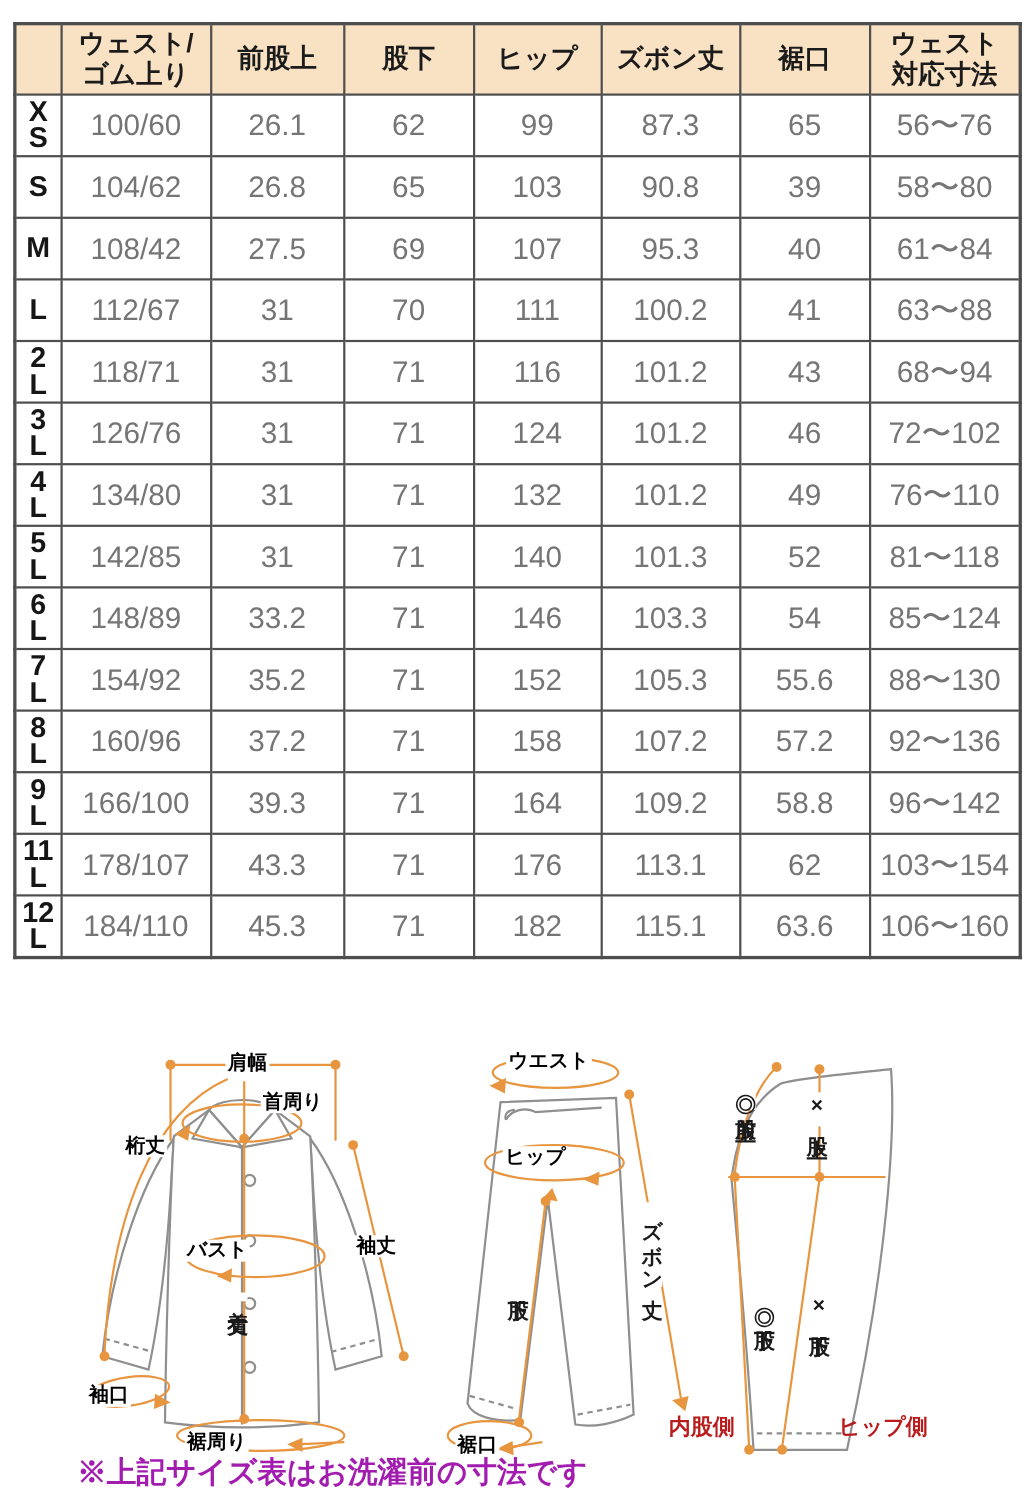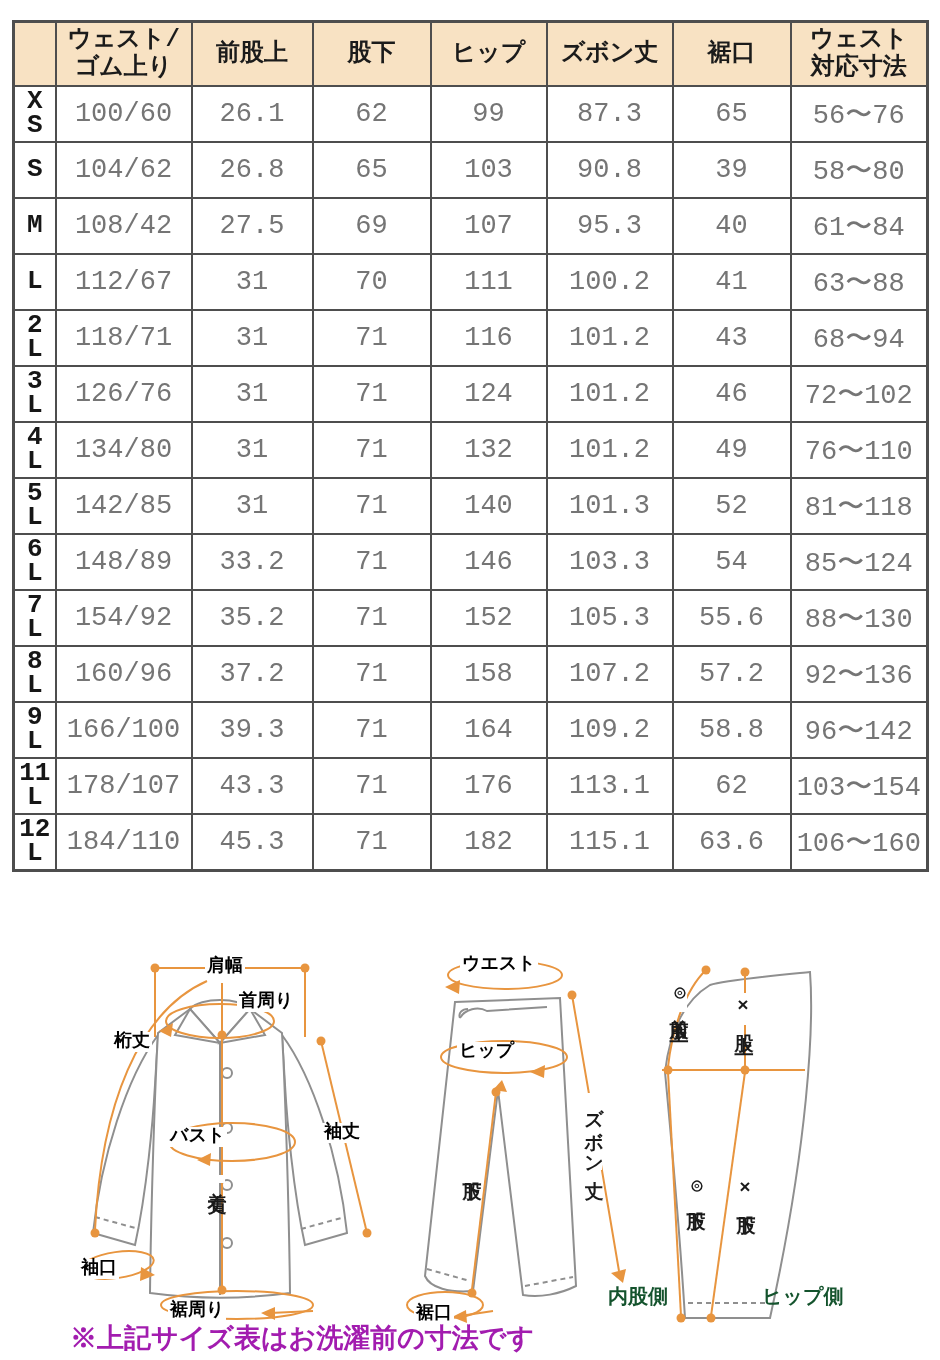--- a/index.html
+++ b/index.html
@@ -1,17 +1,17 @@
 <!DOCTYPE html>
 <html><head>
 <meta charset="utf-8">
 <style>
   html,body { margin:0; padding:0; background:#ffffff; }
   body { width:940px; height:1360px; font-family:"Liberation Sans", sans-serif; }
-  .page { position:relative; width:940px; height:1360px; overflow:hidden; background:#fff;font-family:Liberation Mono, monospace; }
+  .page { position:relative; width:940px; height:1360px; overflow:hidden; background:#fff; }
 
   
   table.size-table {
     position:absolute; left:12px; top:20px; width:914px;
     border-collapse:collapse; table-layout:fixed;
     border:3px solid #4e4e4e;
   }
   .size-table th, .size-table td {
     border:2px solid #4e4e4e; text-align:center; vertical-align:middle; padding:0;
   }
@@ -35,21 +35,21 @@
   .hlabel {
     position:absolute; font-size:18px; font-weight:bold; color:#000000;
     background:#fff; padding:0 2px; line-height:1.1; white-space:nowrap;
   }
   .vlabel {
     position:absolute; font-size:19px; font-weight:bold; color:#1a1a1a;
     writing-mode:vertical-rl; text-orientation:upright; letter-spacing:2px;
     background:#fff; line-height:1; padding:2px 0;
   }
   .glabel {
-    position:absolute; font-size:20px; font-weight:bold; color:#14532d;
+    position:absolute; font-size:20px; font-weight:bold; color:#b91c1c;
     white-space:nowrap; line-height:1.1;
   }
 
   .note {
     position:absolute; left:70px; top:1320px;
     font-size:27px; font-weight:bold; color:#a21caf; white-space:nowrap;
   }
 
   .gray { stroke:#8f8f8f; stroke-width:2; fill:#ffffff; }
   .grayline { stroke:#8f8f8f; stroke-width:2; fill:none; }

